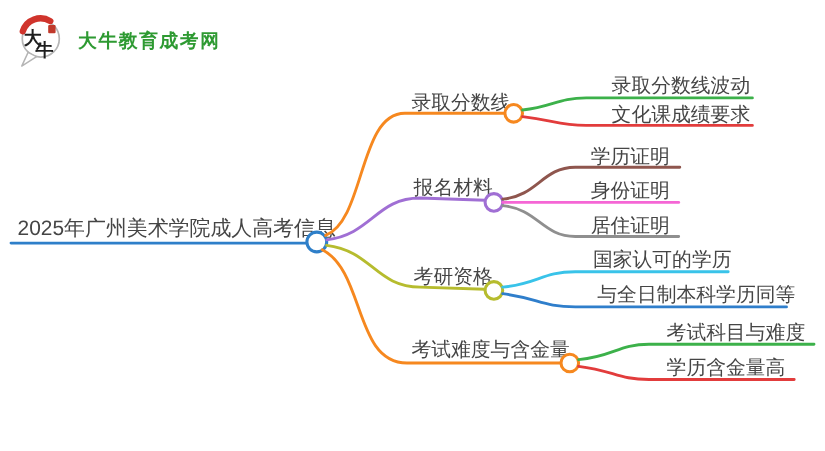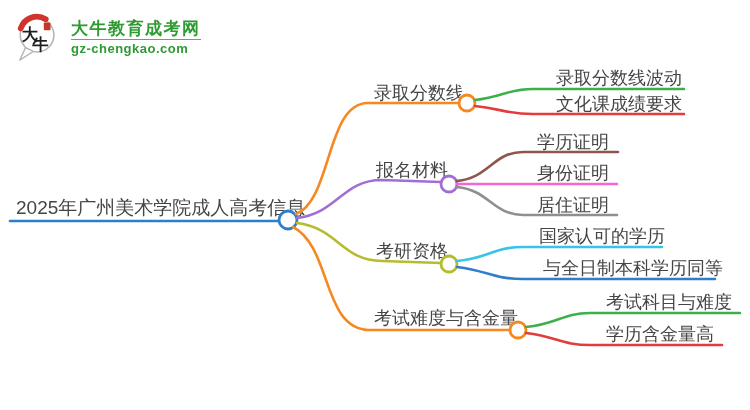--- a/index.html
+++ b/index.html
@@ -26,21 +26,20 @@
   <svg class="logo-icon" viewBox="0 0 52 58">
     <circle cx="24" cy="26" r="17.5" fill="#ffffff" stroke="#b5b5b5" stroke-width="1.6"></circle>
     <path d="M12,39 L6,52 L20,43 Z" fill="#ffffff" stroke="#b5b5b5" stroke-width="1.4" stroke-linejoin="round"></path>
     <path d="M7,19 A17.5,17.5 0 0 1 33,9.5" fill="none" stroke="#d0342c" stroke-width="6" stroke-linecap="round"></path>
     <rect x="31" y="13" width="7" height="8" rx="1" fill="#c0392b"></rect>
     <text x="8" y="31" font-size="17" font-weight="bold" fill="#1e1e1e">大</text>
     <text x="19" y="42" font-size="17" font-weight="bold" fill="#1e1e1e">牛</text>
   </svg>
   <div class="logo-text">
     <div class="site-name" style="color: rgb(46, 154, 50);">大牛教育成考网</div>
-    <div class="site-url" style="color: rgb(46, 154, 50);">gz-chengkao.com</div>
   </div>
 </div>
 
 <svg class="map" width="750" height="410" viewBox="0 0 750 410">
 
   <path d="M10,221 L279,221" stroke="#2e7fc9"></path>
   <text class="root" x="16" y="214">2025年广州美术学院成人高考信息</text>
   <circle class="hub" cx="288" cy="220" r="9" stroke="#2e7fc9"></circle>
 
   <path d="M296,214 C332,200 326,103 368,103 L459,103" stroke="#f6881f"></path>

